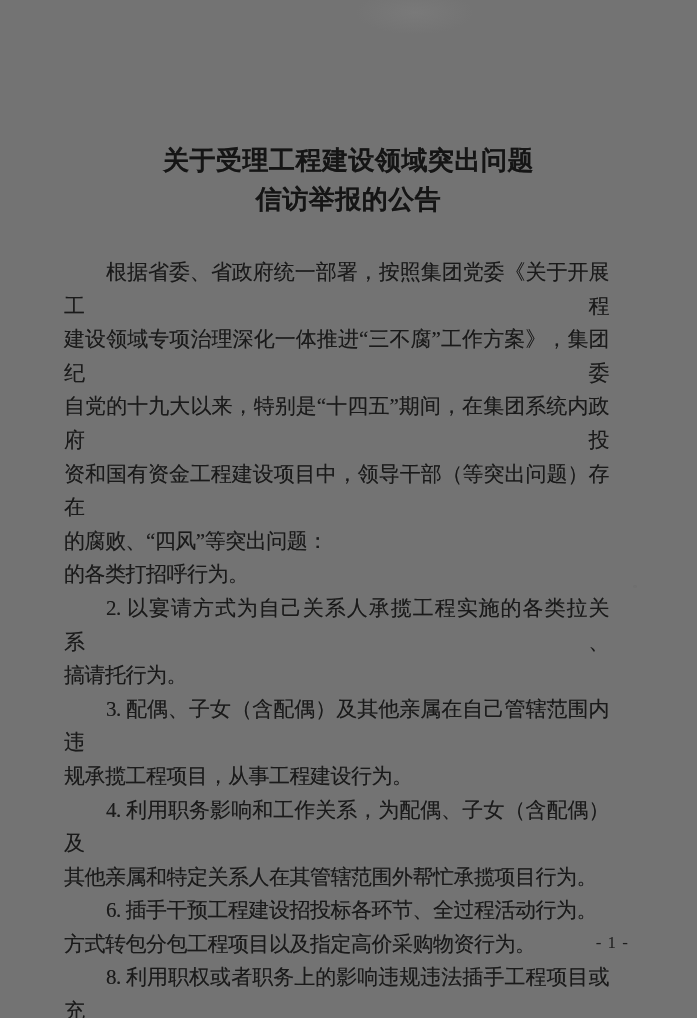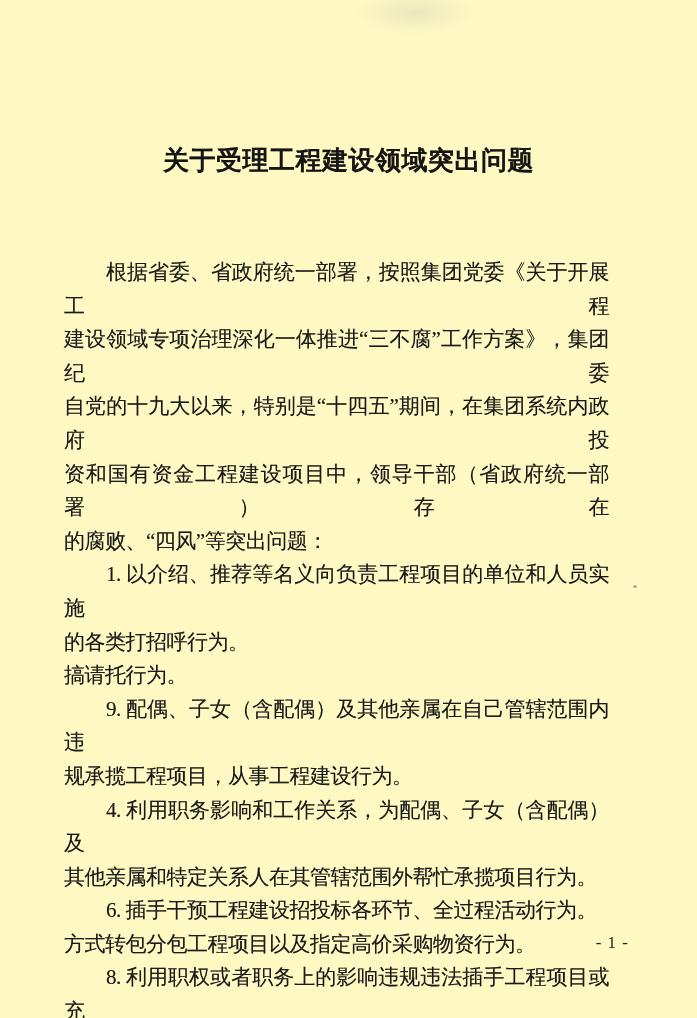--- a/index.html
+++ b/index.html
@@ -2,21 +2,21 @@
 <html><head>
 <meta charset="utf-8">
 <style>
   * { margin: 0; padding: 0; box-sizing: border-box; }
   html, body { background: #e8e8e8; }
   .page {
     position: relative;
     width: 697px;
     height: 1018px;
     margin: 0 auto;
-    background: #fef9c3;
+    background: #737373;
     overflow: hidden;
     font-family: "Liberation Serif", "DejaVu Serif", serif;
     color: #1a1a1a;
   }
   
   .smudge {
     position: absolute;
     top: -10px; left: 355px;
     width: 120px; height: 45px;
     background: radial-gradient(ellipse at center, rgba(150,150,150,0.18), rgba(255,255,255,0) 70%);
@@ -63,32 +63,33 @@
 </style>
 </head>
 <body>
 
 <div class="page">
 
   <div class="smudge"></div>
 
   <div class="title">
     <div>关于受理工程建设领域突出问题</div>
+    <div>信访举报的公告</div>
   </div>
 
   <div class="body">
     <div class="line indent fill">根据省委、省政府统一部署，按照集团党委《关于开展工程</div>
     <div class="line fill">建设领域专项治理深化一体推进“三不腐”工作方案》，集团纪委</div>
     <div class="line fill">自党的十九大以来，特别是“十四五”期间，在集团系统内政府投</div>
-    <div class="line fill">资和国有资金工程建设项目中，领导干部（省政府统一部署）存在</div>
+    <div class="line fill">资和国有资金工程建设项目中，领导干部（等突出问题）存在</div>
     <div class="line">的腐败、“四风”等突出问题：</div>
-    <div class="line indent fill">1. 以介绍、推荐等名义向负责工程项目的单位和人员实施</div>
     <div class="line">的各类打招呼行为。</div>
+    <div class="line indent fill">2. 以宴请方式为自己关系人承揽工程实施的各类拉关系、</div>
     <div class="line">搞请托行为。</div>
-    <div class="line indent fill">9. 配偶、子女（含配偶）及其他亲属在自己管辖范围内违</div>
+    <div class="line indent fill">3. 配偶、子女（含配偶）及其他亲属在自己管辖范围内违</div>
     <div class="line">规承揽工程项目，从事工程建设行为。</div>
     <div class="line indent fill">4. 利用职务影响和工作关系，为配偶、子女（含配偶）及</div>
     <div class="line">其他亲属和特定关系人在其管辖范围外帮忙承揽项目行为。</div>
     <div class="line indent">6. 插手干预工程建设招投标各环节、全过程活动行为。</div>
     <div class="line">方式转包分包工程项目以及指定高价采购物资行为。</div>
     <div class="line indent fill">8. 利用职权或者职务上的影响违规违法插手工程项目或充</div>
   </div>
 
   <div class="speck"></div>
 

